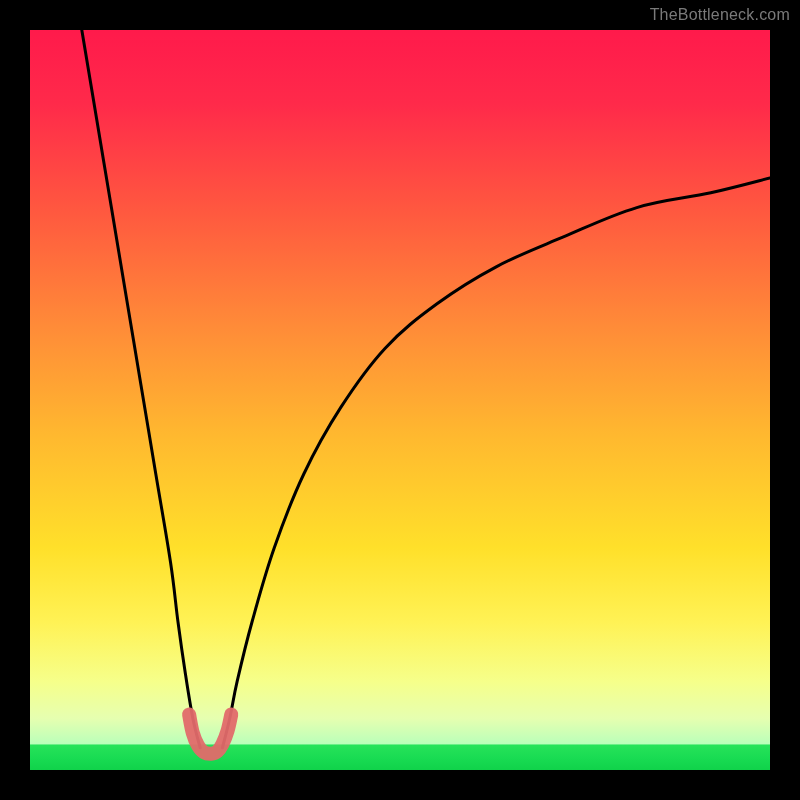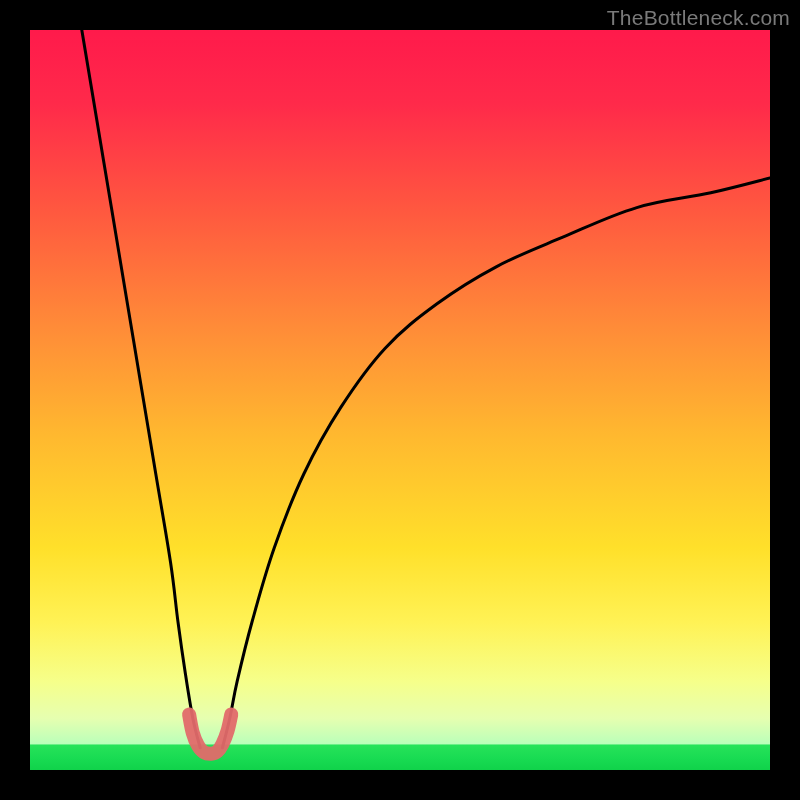--- a/index.html
+++ b/index.html
@@ -35,21 +35,21 @@
     position: absolute;
     inset: 0;
     width: 740px;
     height: 740px;
   }
   .watermark {
     position: absolute;
     top: 6px;
     right: 10px;
     color: #7a7a7a;
-    font-size: 21px;
+    font-size: 16px;
     font-weight: 500;
     letter-spacing: 0.2px;
     user-select: none;
   }
 </style>
 </head>
 <body>
 
 <div class="frame">
   <div class="watermark">TheBottleneck.com</div>

